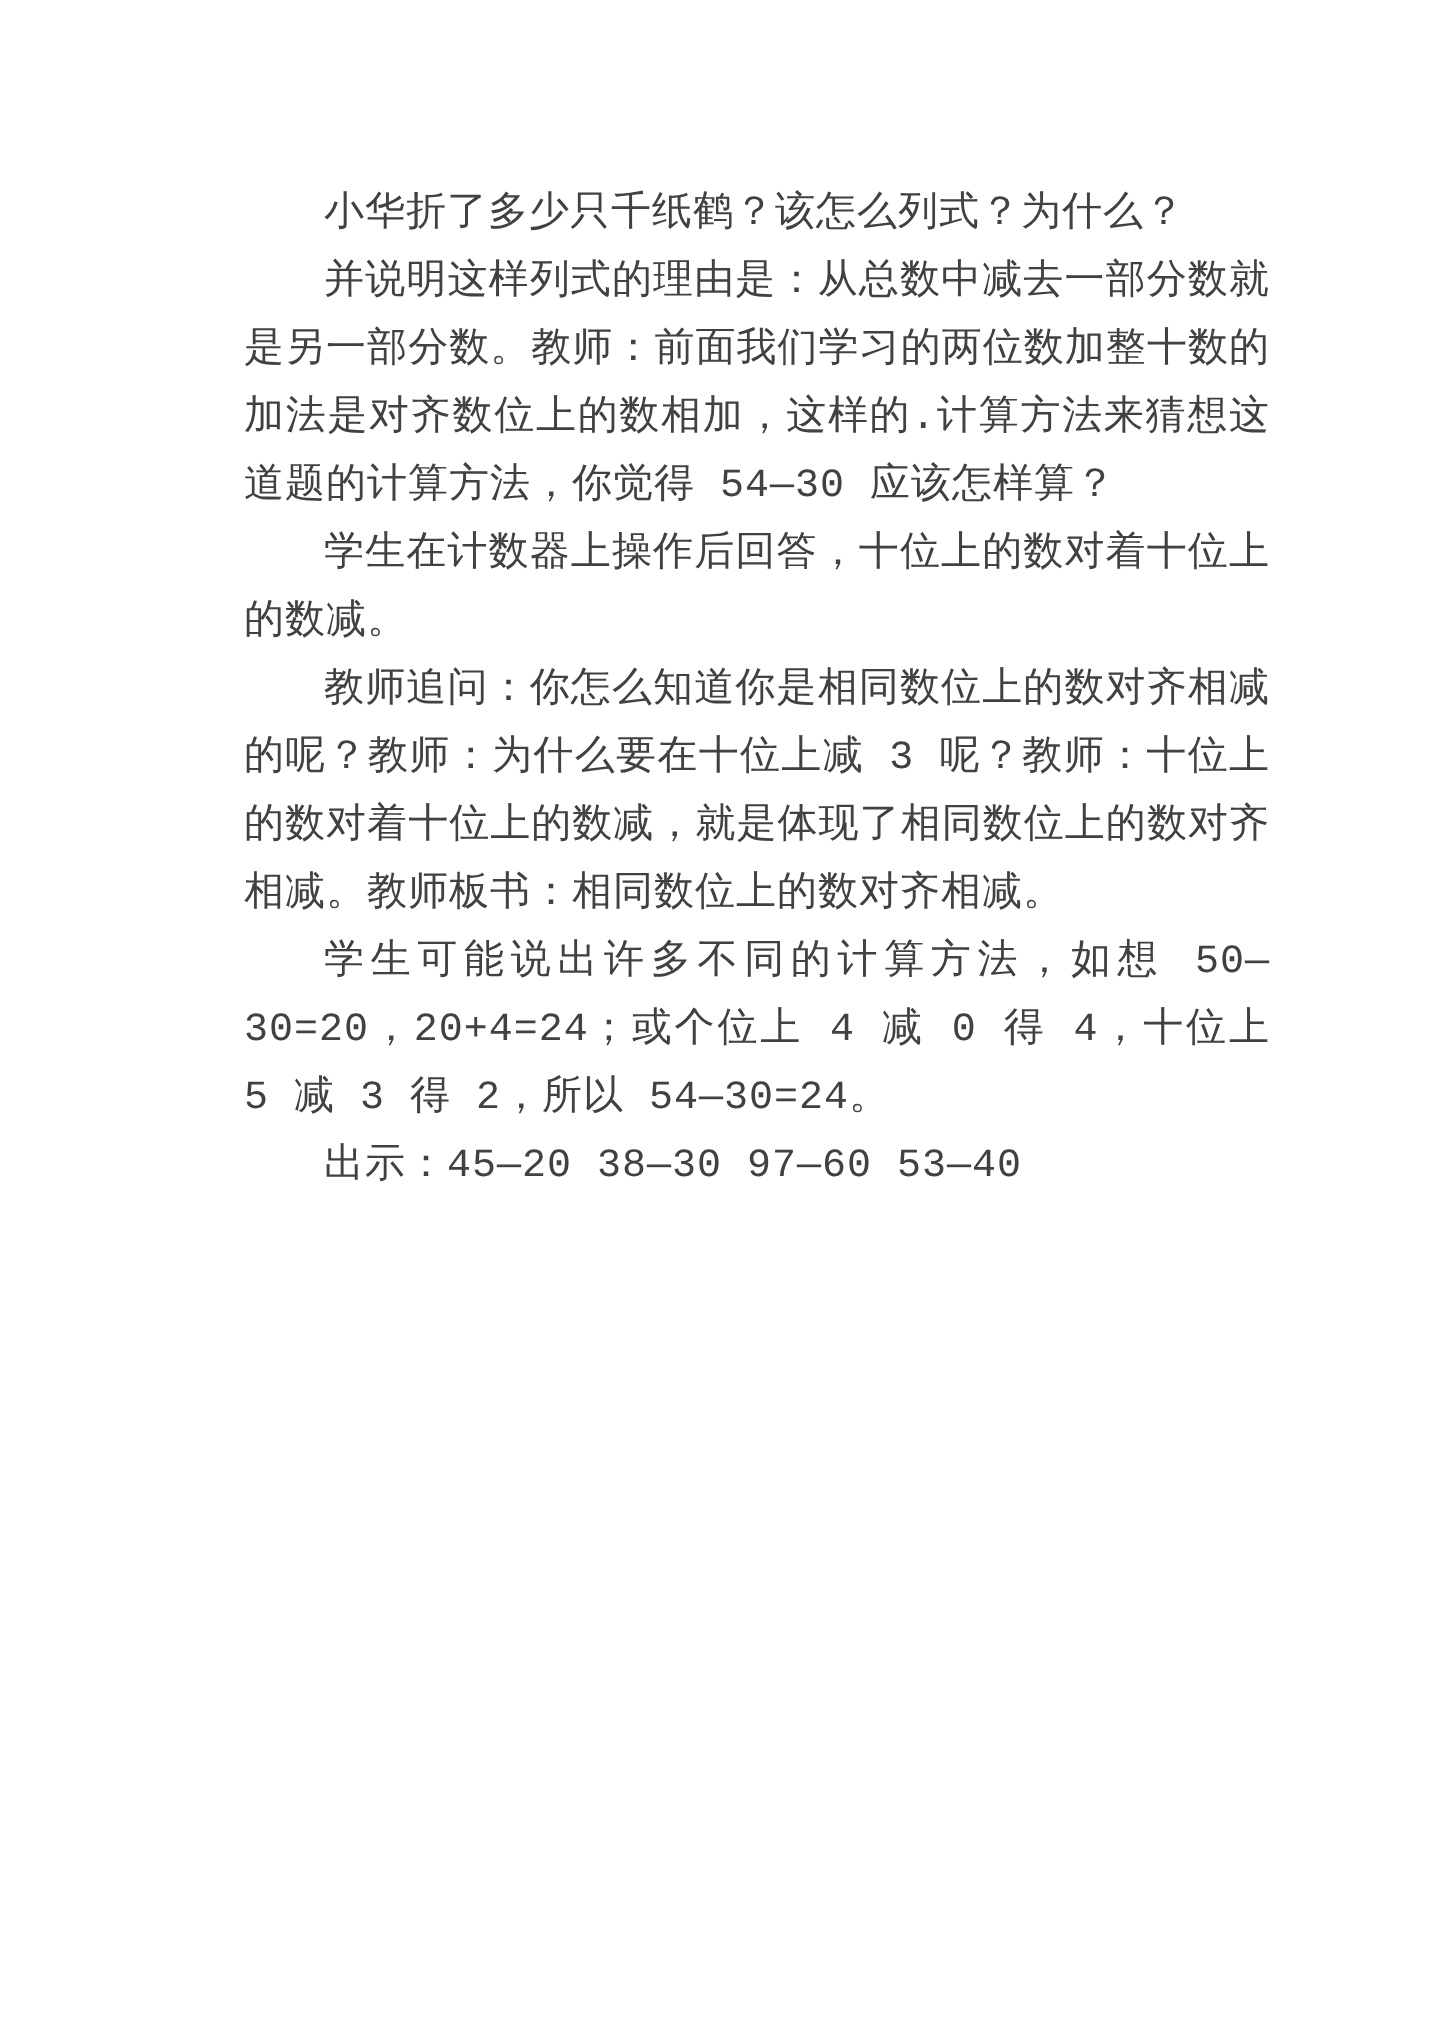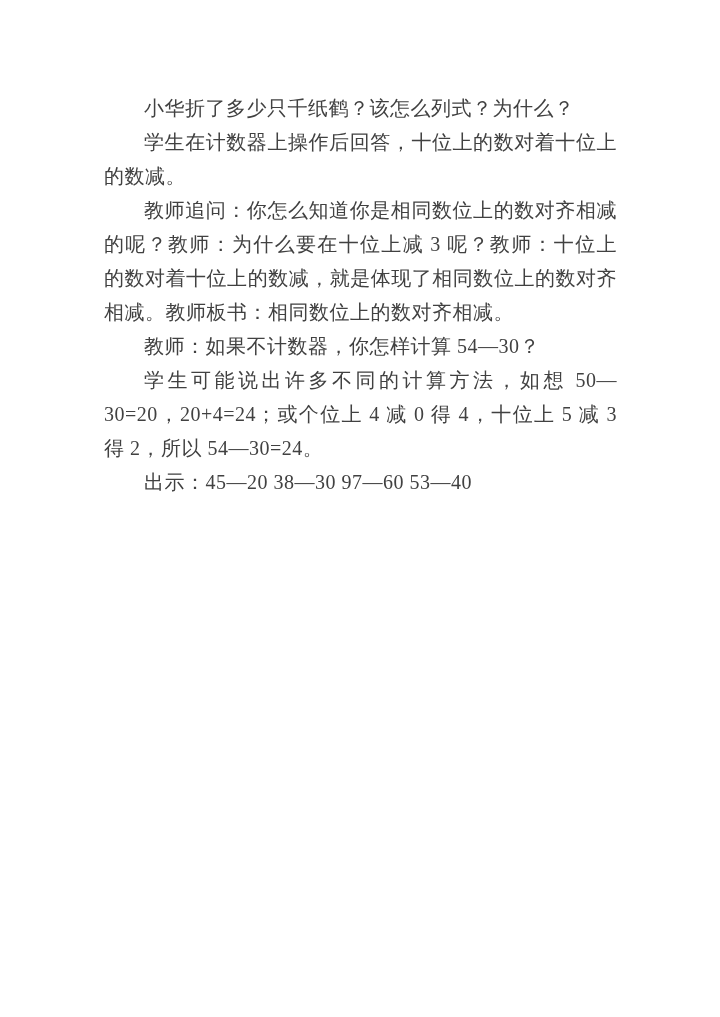--- a/index.html
+++ b/index.html
@@ -16,42 +16,42 @@
   .page {
     position: absolute;
     left: 0;
     top: 0;
     width: 720px;
     height: 1017px;
     background: #ffffff;
   }
   .content {
     position: absolute;
-    left: 104px;
+    left: 122px;
     top: 91px;
     width: 513px;
-    font-family: Liberation Serif, serif;
+    font-family: Liberation Mono, monospace;
     font-size: 20px;
     line-height: 34px;
     color: #414141;
     text-align: justify;
     text-justify: inter-character;
     letter-spacing: 0.5px;
   }
   .content p {
     margin: 0;
     padding: 0;
     text-indent: 2em;
   }
 </style>
 </head>
 <body>
 
 <div class="page">
   <div class="content">
     <p>小华折了多少只千纸鹤？该怎么列式？为什么？</p>
+    <p>并说明这样列式的理由是：从总数中减去一部分数就是另一部分数。教师：前面我们学习的两位数加整十数的加法是对齐数位上的数相加，这样的.计算方法来猜想这道题的计算方法，你觉得 54—30 应该怎样算？</p>
     <p>学生在计数器上操作后回答，十位上的数对着十位上的数减。</p>
     <p>教师追问：你怎么知道你是相同数位上的数对齐相减的呢？教师：为什么要在十位上减 3 呢？教师：十位上的数对着十位上的数减，就是体现了相同数位上的数对齐相减。教师板书：相同数位上的数对齐相减。</p>
-    <p>教师：如果不计数器，你怎样计算 54—30？</p>
     <p>学生可能说出许多不同的计算方法，如想 50—30=20，20+4=24；或个位上 4 减 0 得 4，十位上 5 减 3 得 2，所以 54—30=24。</p>
     <p>出示：45—20 38—30 97—60 53—40</p>
   </div>
 </div>
 
 </body></html>

